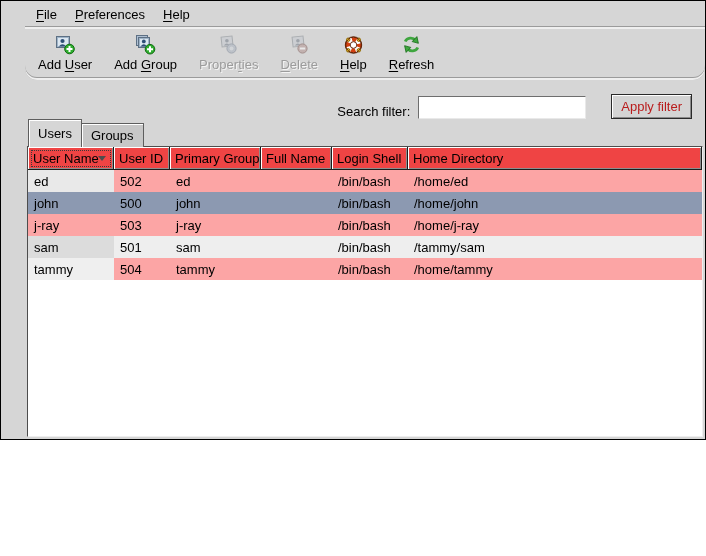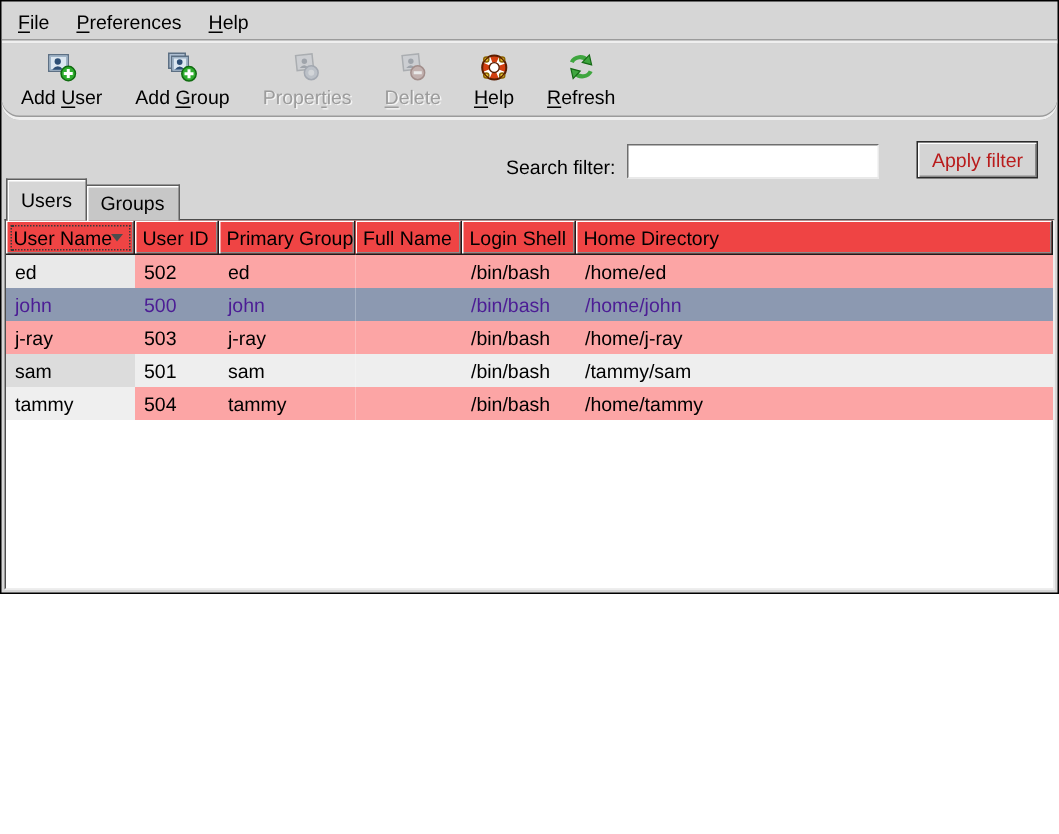--- a/index.html
+++ b/index.html
@@ -1,25 +1,26 @@
 <!DOCTYPE html>
 <html><head>
 <meta charset="utf-8">
 <style>
   * { margin:0; padding:0; box-sizing:border-box; }
   html,body { background:#ffffff; }
   body { font-family:"Liberation Sans", sans-serif; font-size:13px; color:#000; }
 
   .window {
-    width:706px; height:396px;
+    width:706px; height:440px;
     background:#d6d6d6;
     border:1px solid #000;
     display:flex; flex-direction:column;
     overflow:hidden;
     position:relative;
+    padding-left:24px;
   }
 
   
   .menubar {
     height:28px; flex:0 0 28px;
     display:flex; align-items:center;
     padding-left:2px;
     box-shadow: inset 0 -2px 0 #efefef, inset 0 -3px 0 #9b9b9b;
   }
   .menu-item {
@@ -132,21 +133,21 @@
     height:22px;
     padding:0 4px 0 6px;
     background:#fca5a5;
     white-space:nowrap; overflow:hidden;
     cursor:default;
   }
   tbody tr:nth-child(1) td:first-child { background:#e9e9e9; }
   tbody tr:nth-child(4) td { background:#eeeeee; }
   tbody tr:nth-child(4) td:first-child { background:#dcdcdc; }
   tbody tr:nth-child(5) td:first-child { background:#efefef; }
-  tbody tr.sel td, tbody tr.sel td:first-child { background:#8c99b1; color:#4c1d95; }
+  tbody tr.sel td, tbody tr.sel td:first-child { background:#8c99b1; color:#000000; }
 </style>
 </head>
 <body>
 
 <div class="window">
 
   <div class="menubar">
       <div class="menu-item"><u>F</u>ile</div>
       <div class="menu-item"><u>P</u>references</div>
       <div class="menu-item"><u>H</u>elp</div>

